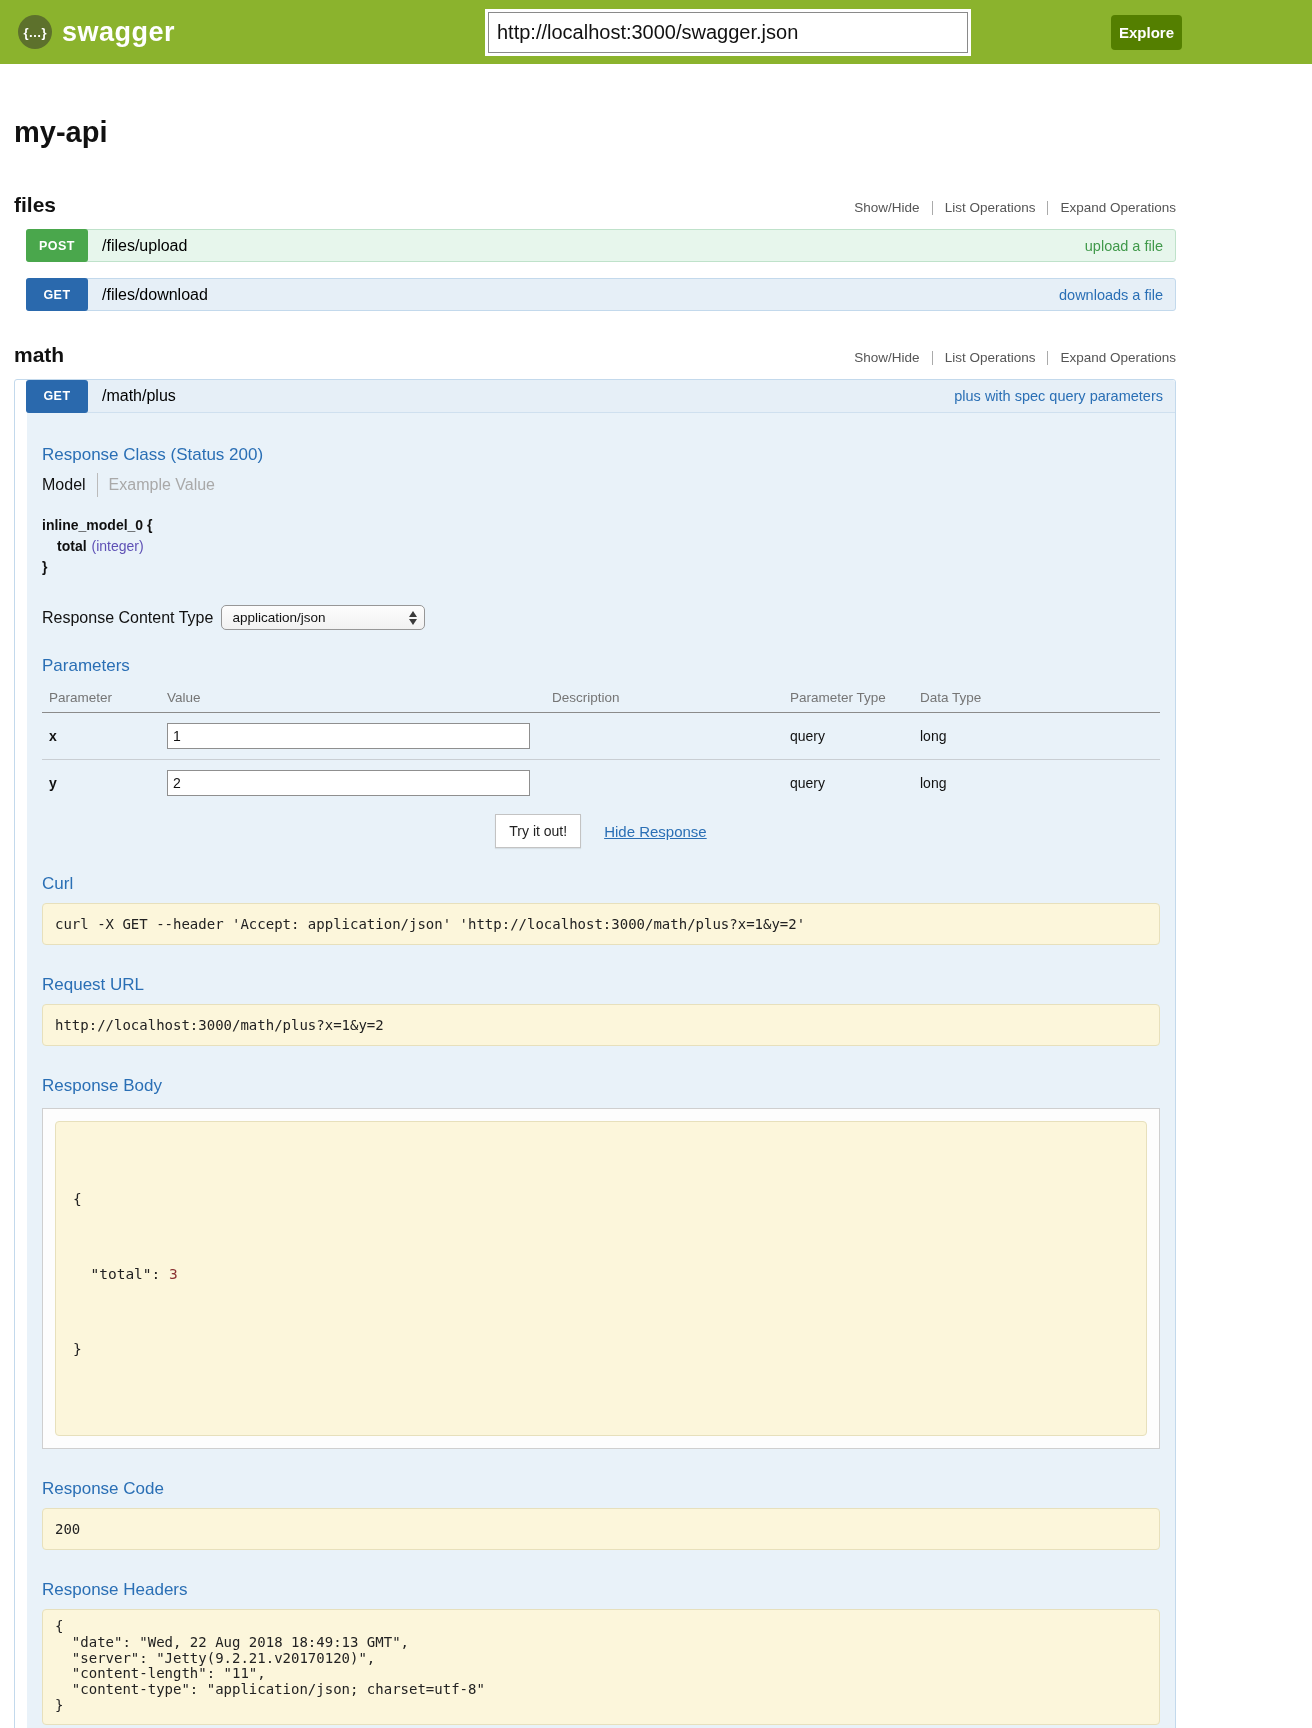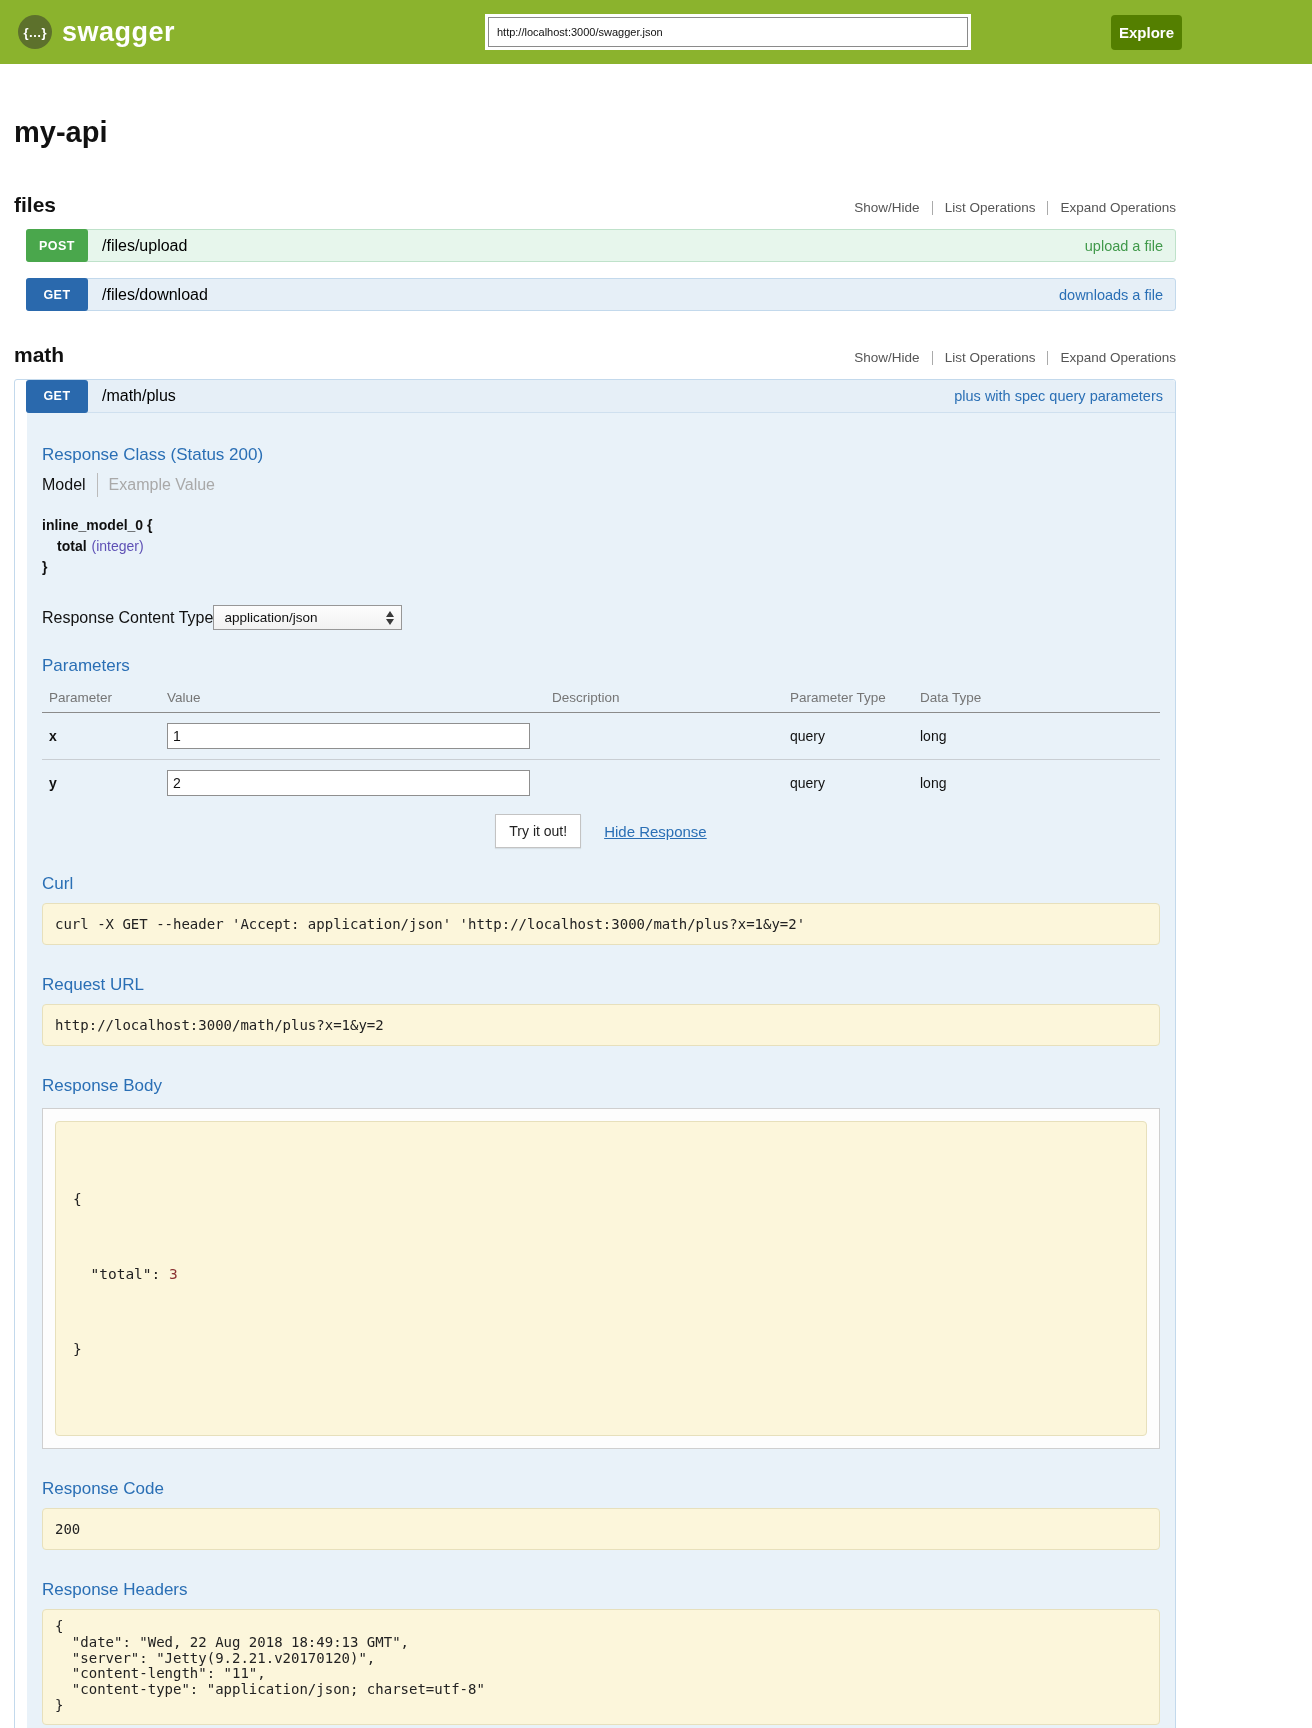--- a/index.html
+++ b/index.html
@@ -16,21 +16,21 @@
   }
   .brand { display: flex; align-items: center; cursor: pointer; }
   .logo-circle {
     width: 34px; height: 34px; border-radius: 50%; background: #5d712c;
     display: flex; align-items: center; justify-content: center;
     color: #fff; font-weight: bold; font-size: 13px;
   }
   .brand-text { color: #fff; font-weight: bold; font-size: 27px; margin-left: 10px; letter-spacing: 0.5px; }
   .url-frame { margin-left: auto; background: #fff; padding: 3px; }
   .url-input {
-    width: 480px; border: 1px solid #8a8a8a; padding: 8px 8px; font-size: 11px;
+    width: 480px; border: 1px solid #8a8a8a; padding: 8px 8px; font-size: 20px;
     font-family: "Liberation Sans", sans-serif; color: #111; outline: none;
   }
   .explore-btn {
     margin-left: 140px; margin-right: 112px;
     background: #547f00; color: #fff; font-weight: bold; font-size: 15px;
     border: none; border-radius: 4px; padding: 9px 8px; cursor: pointer;
     font-family: "Liberation Sans", sans-serif;
   }
 
   
@@ -80,23 +80,23 @@
 
   .model-sig { margin-top: 20px; font-size: 14px; color: #101010; }
   .model-sig .mline { margin: 5px 0; }
   .model-sig .prop-line { padding-left: 15px; }
   .b { font-weight: bold; }
   .prop-type { color: #5e50b5; margin-left: 5px; }
 
   .rct-row { display: flex; align-items: center; margin-top: 30px; }
   .rct-label { font-size: 16px; color: #111; }
   .fake-select {
-    margin-left: 0; width: 189px; display: inline-flex; align-items: center;
+    margin-left: 8px; width: 204px; display: inline-flex; align-items: center;
     justify-content: space-between; background: linear-gradient(#fdfdfd, #f1f1f1);
-    border: 1px solid #979797; border-radius: 0; padding: 4px 7px 4px 10px;
+    border: 1px solid #979797; border-radius: 5px; padding: 4px 7px 4px 10px;
     font-size: 13.5px; color: #111; cursor: pointer;
   }
   .sel-arrows { display: flex; flex-direction: column; align-items: center; }
   .tri-up { width: 0; height: 0; border-left: 4px solid transparent; border-right: 4px solid transparent; border-bottom: 6px solid #3a3a3a; margin-bottom: 2px; }
   .tri-down { width: 0; height: 0; border-left: 4px solid transparent; border-right: 4px solid transparent; border-top: 6px solid #3a3a3a; }
 
   table.params { width: 100%; border-collapse: collapse; margin-top: 6px; table-layout: fixed; }
   table.params col.c1 { width: 125px; } table.params col.c2 { width: 385px; }
   table.params col.c3 { width: 238px; } table.params col.c4 { width: 130px; }
   table.params th {

